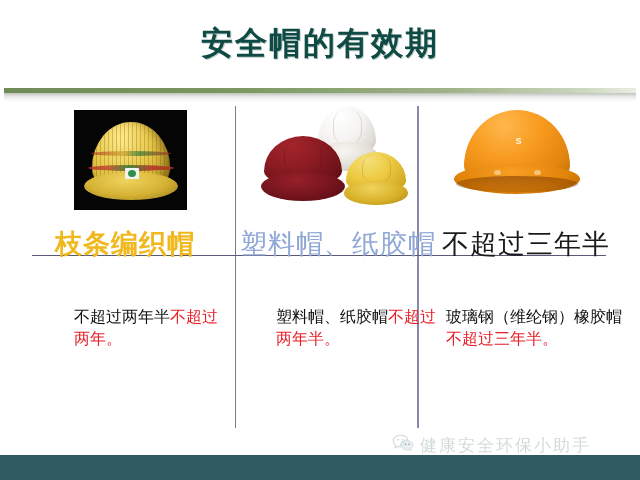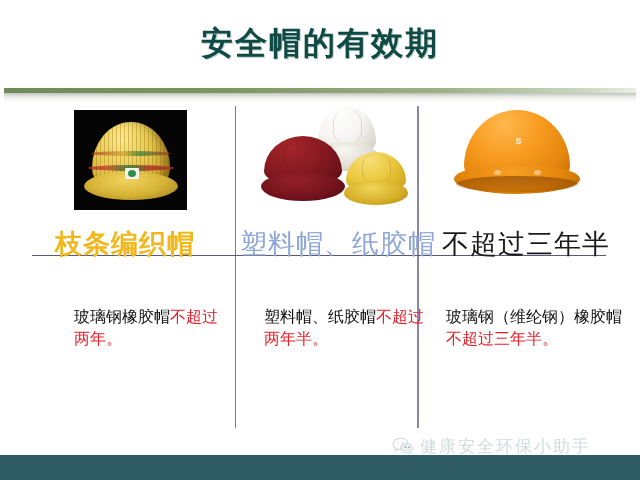--- a/index.html
+++ b/index.html
@@ -277,42 +277,42 @@
   .desc {
     position: absolute;
     top: 306px;
     font-size: 16px;
     line-height: 22px;
     color: #111111;
     font-family: "DejaVu Sans", "Liberation Sans", sans-serif;
     text-align: left;
   }
   #desc-1 { left: 74px;  width: 150px; }
-  #desc-2 { left: 264px; width: 160px; }
+  #desc-2 { left: 276px; width: 160px; }
   #desc-3 { left: 446px; width: 186px; }
   .desc .red {
     color: #e8202a;
   }
 
   
   #footer-bar {
     position: absolute;
     left: 0;
     top: 455px;
     width: 640px;
     height: 25px;
     background: #2f5c63;
   }
   #watermark {
     position: absolute;
     left: 392px;
     top: 434px;
     height: 24px;
     display: flex;
-    align-items: center;
+    align-items: flex-start;
     gap: 6px;
     color: #cfd8d8;
     font-size: 17px;
     letter-spacing: 2px;
     font-family: "DejaVu Sans", "Liberation Sans", sans-serif;
     opacity: .92;
   }
   #wechat-icon { display: block; }
 </style>
 </head>
@@ -374,21 +374,21 @@
         <div class="logo">S</div>
       </div>
     </div>
   </div>
 
   <div class="cat-label" id="cat-1">枝条编织帽</div>
   <div class="cat-label" id="cat-2">塑料帽、纸胶帽</div>
   <div class="cat-label" id="cat-3">不超过三年半</div>
 
   <div class="desc" id="desc-1">
-    <span>玻璃钢橡胶帽</span><span class="red">不超过两年。</span>
+    <span>不超过两年半</span><span class="red">不超过两年。</span>
   </div>
   <div class="desc" id="desc-2">
     <span>塑料帽、纸胶帽</span><span class="red">不超过两年半。</span>
   </div>
   <div class="desc" id="desc-3">
     <span>玻璃钢（维纶钢）橡胶帽</span><span class="red">不超过三年半。</span>
   </div>
 
   <div id="watermark">
     <svg id="wechat-icon" width="22" height="18" viewBox="0 0 22 18">

